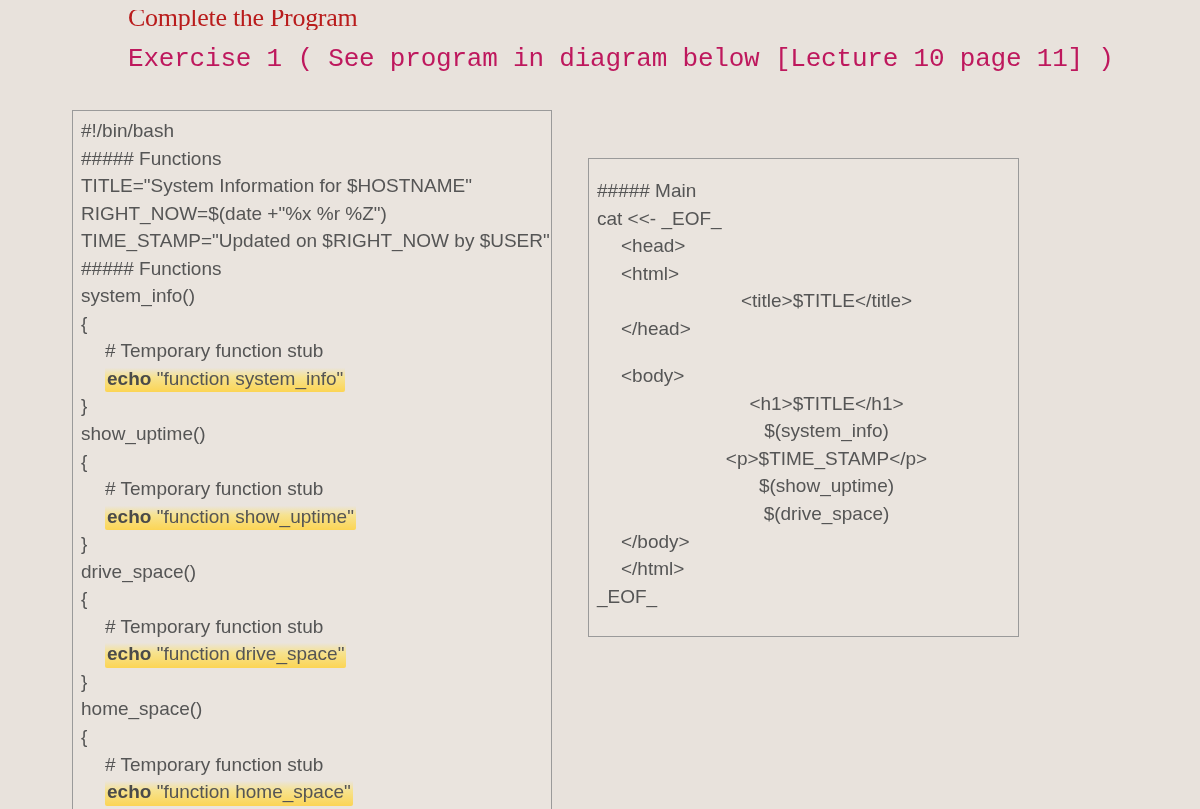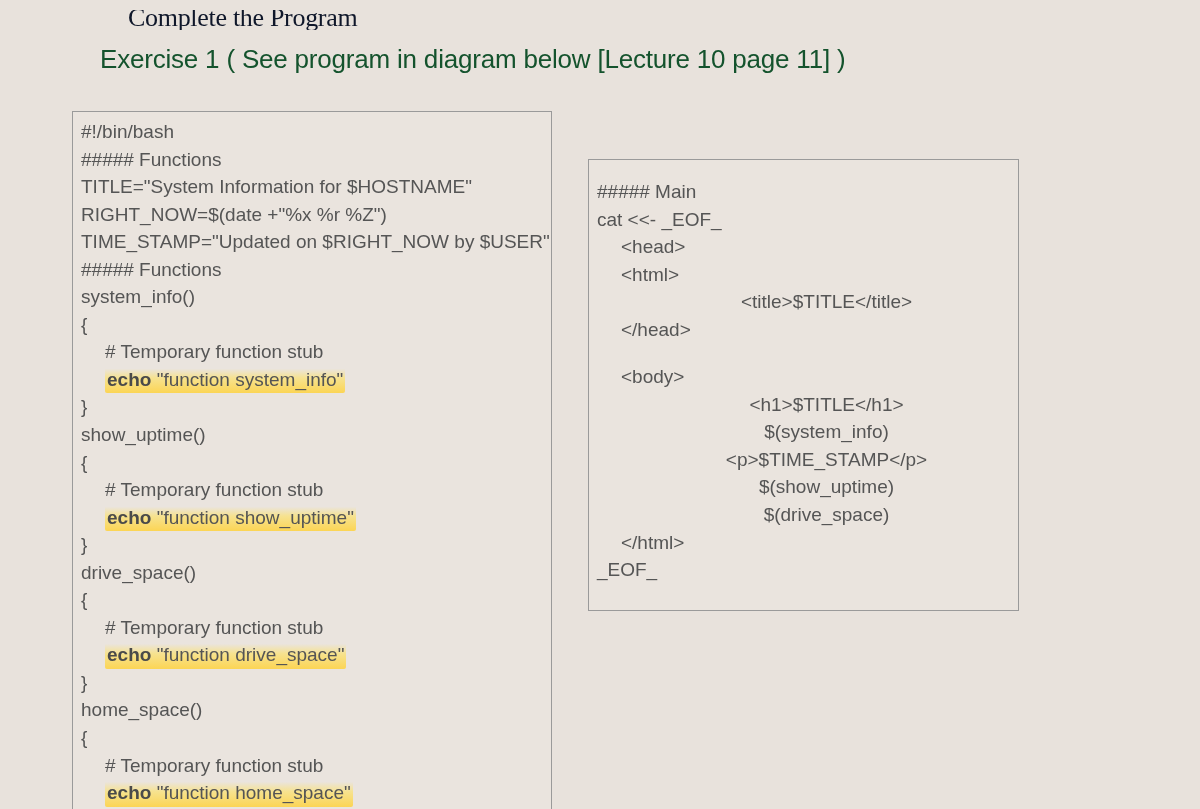--- a/index.html
+++ b/index.html
@@ -7,37 +7,37 @@
     background: #e8e2dc;
     font-family: Georgia, 'Times New Roman', serif;
     padding: 10px 60px 30px 60px;
     color: #2a2a2a;
     width: 1200px;
   }
   .top-crop {
     font-size: 26px;
     font-family: Georgia, serif;
     margin-bottom: 10px;
-    color: #0f172a;
+    color: #b91c1c;
     letter-spacing: -0.3px;
     overflow: hidden;
     height: 20px;
     position: relative;
     text-align: center;
   }
   .top-crop span {
     position: absolute;
     bottom: -3px;
     left: 68px;
   }
   .heading {
     font-size: 26px;
-    font-family: Liberation Sans, sans-serif;
-    margin: 14px 0 36px 40px;
-    color: #14532d;
+    font-family: Liberation Mono, monospace;
+    margin: 14px 0 36px 68px;
+    color: #be185d;
     letter-spacing: -0.2px;
   }
   .diagram {
     display: flex;
     gap: 36px;
     align-items: flex-start;
     margin-left: 12px;
   }
   .code-box {
     border: 1px solid #9a9a9a;
@@ -109,17 +109,18 @@
     <div class="code-line indent1">&lt;html&gt;</div>
     <div class="code-line indent2">&lt;title&gt;$TITLE&lt;/title&gt;</div>
     <div class="code-line indent1">&lt;/head&gt;</div>
     <div class="blank"></div>
     <div class="code-line indent1">&lt;body&gt;</div>
     <div class="code-line indent2">&lt;h1&gt;$TITLE&lt;/h1&gt;</div>
     <div class="code-line indent2">$(system_info)</div>
     <div class="code-line indent2">&lt;p&gt;$TIME_STAMP&lt;/p&gt;</div>
     <div class="code-line indent2">$(show_uptime)</div>
     <div class="code-line indent2">$(drive_space)</div>
+    <div class="code-line indent1">&lt;/body&gt;</div>
     <div class="code-line indent1">&lt;/html&gt;</div>
     <div class="code-line">_EOF_</div>
   </div>
 
 </div>
 
 </body></html>

